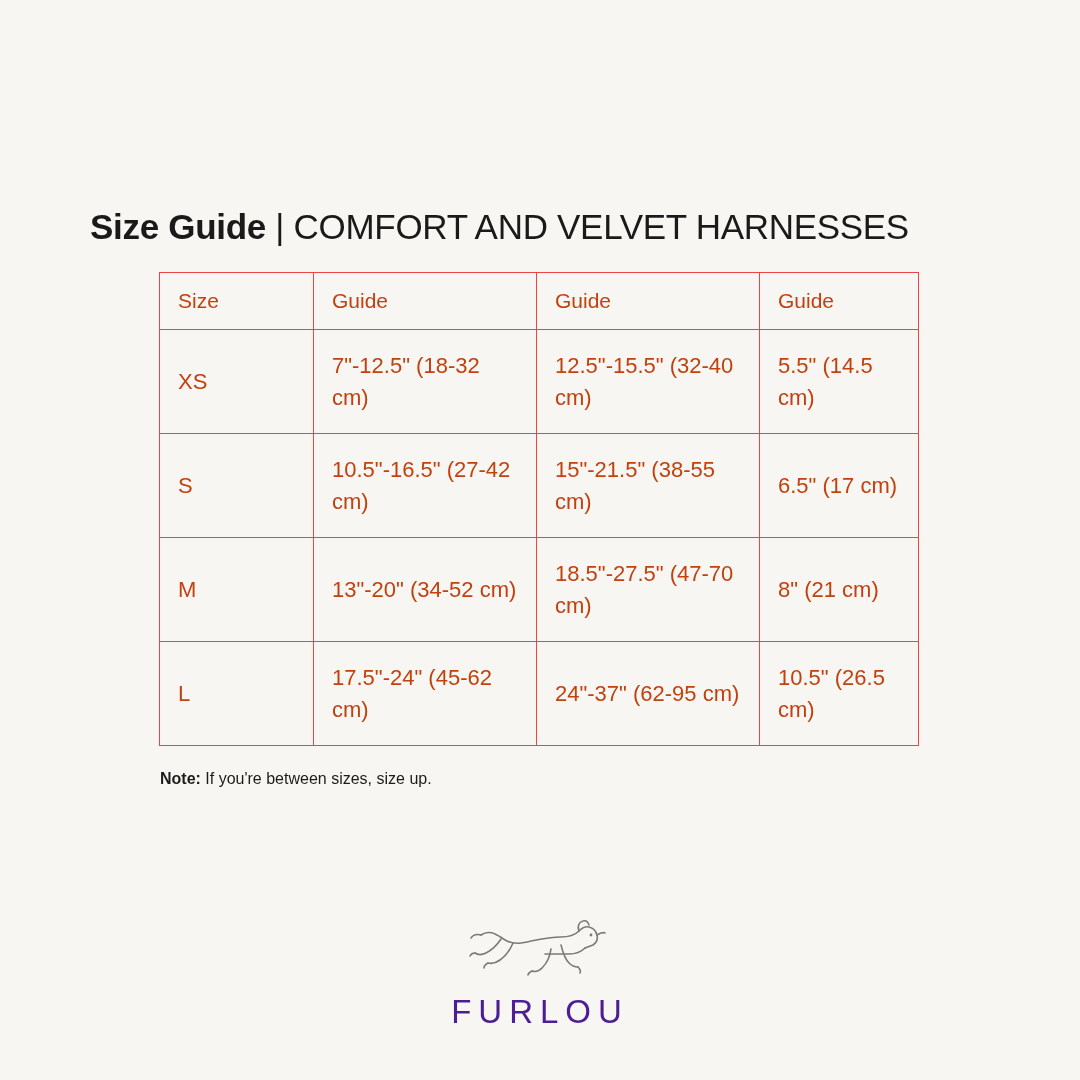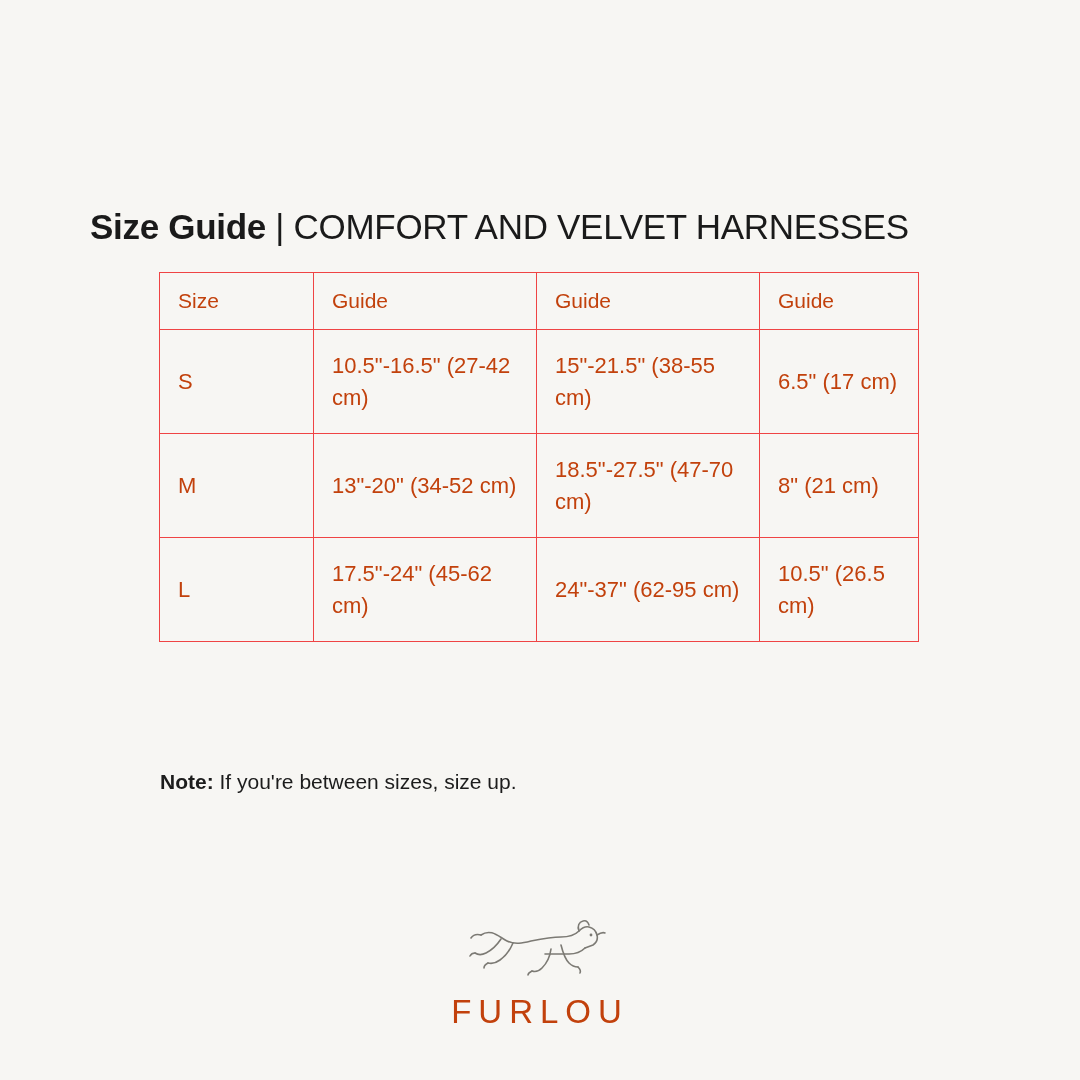--- a/index.html
+++ b/index.html
@@ -70,21 +70,21 @@
   col.c-neck { width: 223px; }
   col.c-belly { width: 223px; }
   col.c-chest { width: 159px; }
   td.size-cell {
     font-size: 22px;
   }
   .note {
     position: absolute;
     left: 160px;
     top: 770px;
-    font-size: 21px;
+    font-size: 16px;
     color: #1c1c1c;
   }
   .note .note-label {
     font-weight: 700;
   }
   .logo-block {
     position: absolute;
     left: 0;
     top: 915px;
     width: 1080px;
@@ -93,21 +93,21 @@
   .logo-mark {
     display: block;
     margin: 0 auto;
     width: 150px;
     height: 72px;
   }
   .logo-text {
     margin-top: 6px;
     font-size: 33px;
     letter-spacing: 7px;
-    color: #c2410c;
+    color: #4c1d95;
     font-weight: 400;
   }
 </style>
 </head>
 <body>
 
 <div class="page">
 
   <h1 class="title">
     <span class="bold">Size Guide</span><span class="regular"> | </span><span class="regular">COMFORT AND VELVET HARNESSES</span>
@@ -123,20 +123,26 @@
       </colgroup>
       <thead>
         <tr>
           <th>Size</th>
           <th>Guide</th>
           <th>Guide</th>
           <th>Guide</th>
         </tr>
       </thead>
       <tbody>
+        <tr>
+          <td class="size-cell">XS</td>
+          <td>7"-12.5" (18-32 cm)</td>
+          <td>12.5"-15.5" (32-40 cm)</td>
+          <td>5.5" (14.5 cm)</td>
+        </tr>
         <tr>
           <td class="size-cell">S</td>
           <td>10.5"-16.5" (27-42 cm)</td>
           <td>15"-21.5" (38-55 cm)</td>
           <td>6.5" (17 cm)</td>
         </tr>
         <tr>
           <td class="size-cell">M</td>
           <td>13"-20" (34-52 cm)</td>
           <td>18.5"-27.5" (47-70 cm)</td>

